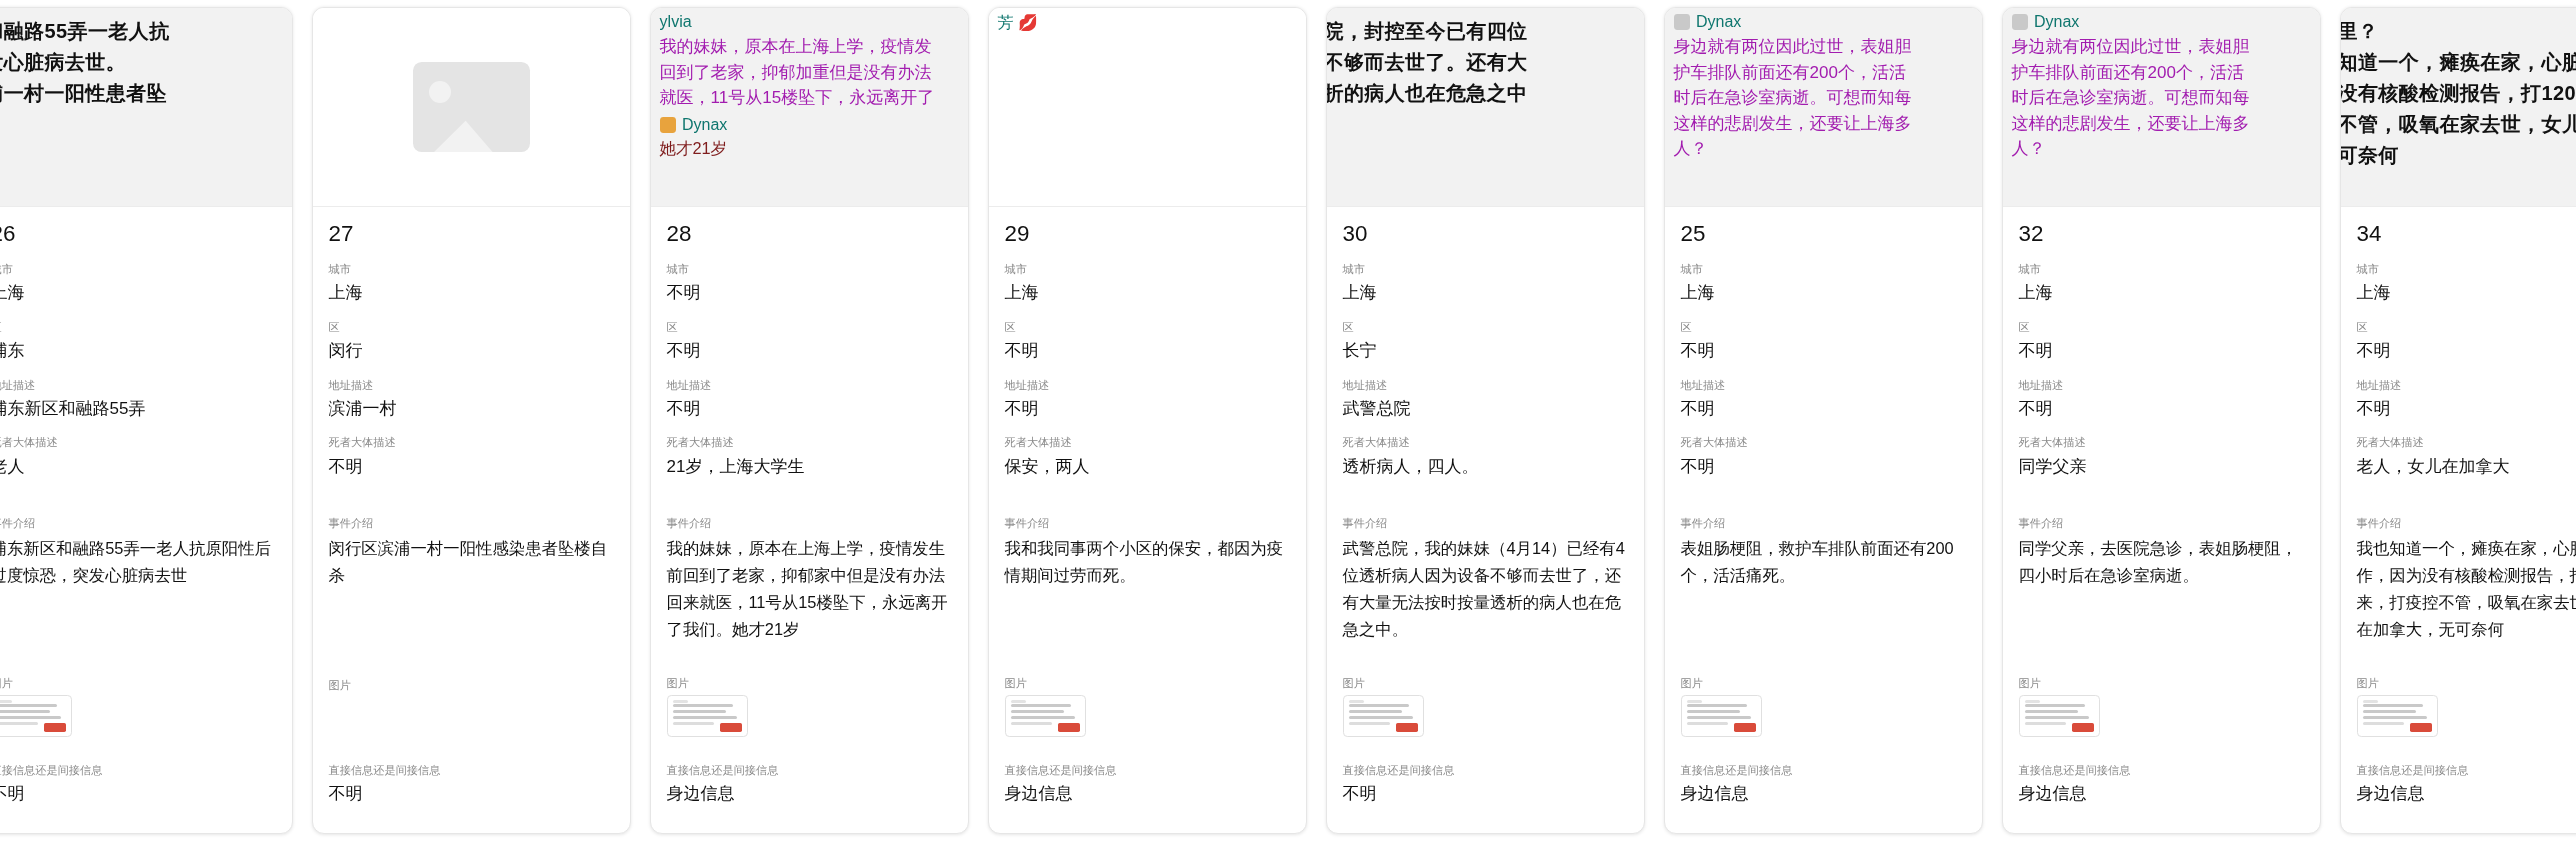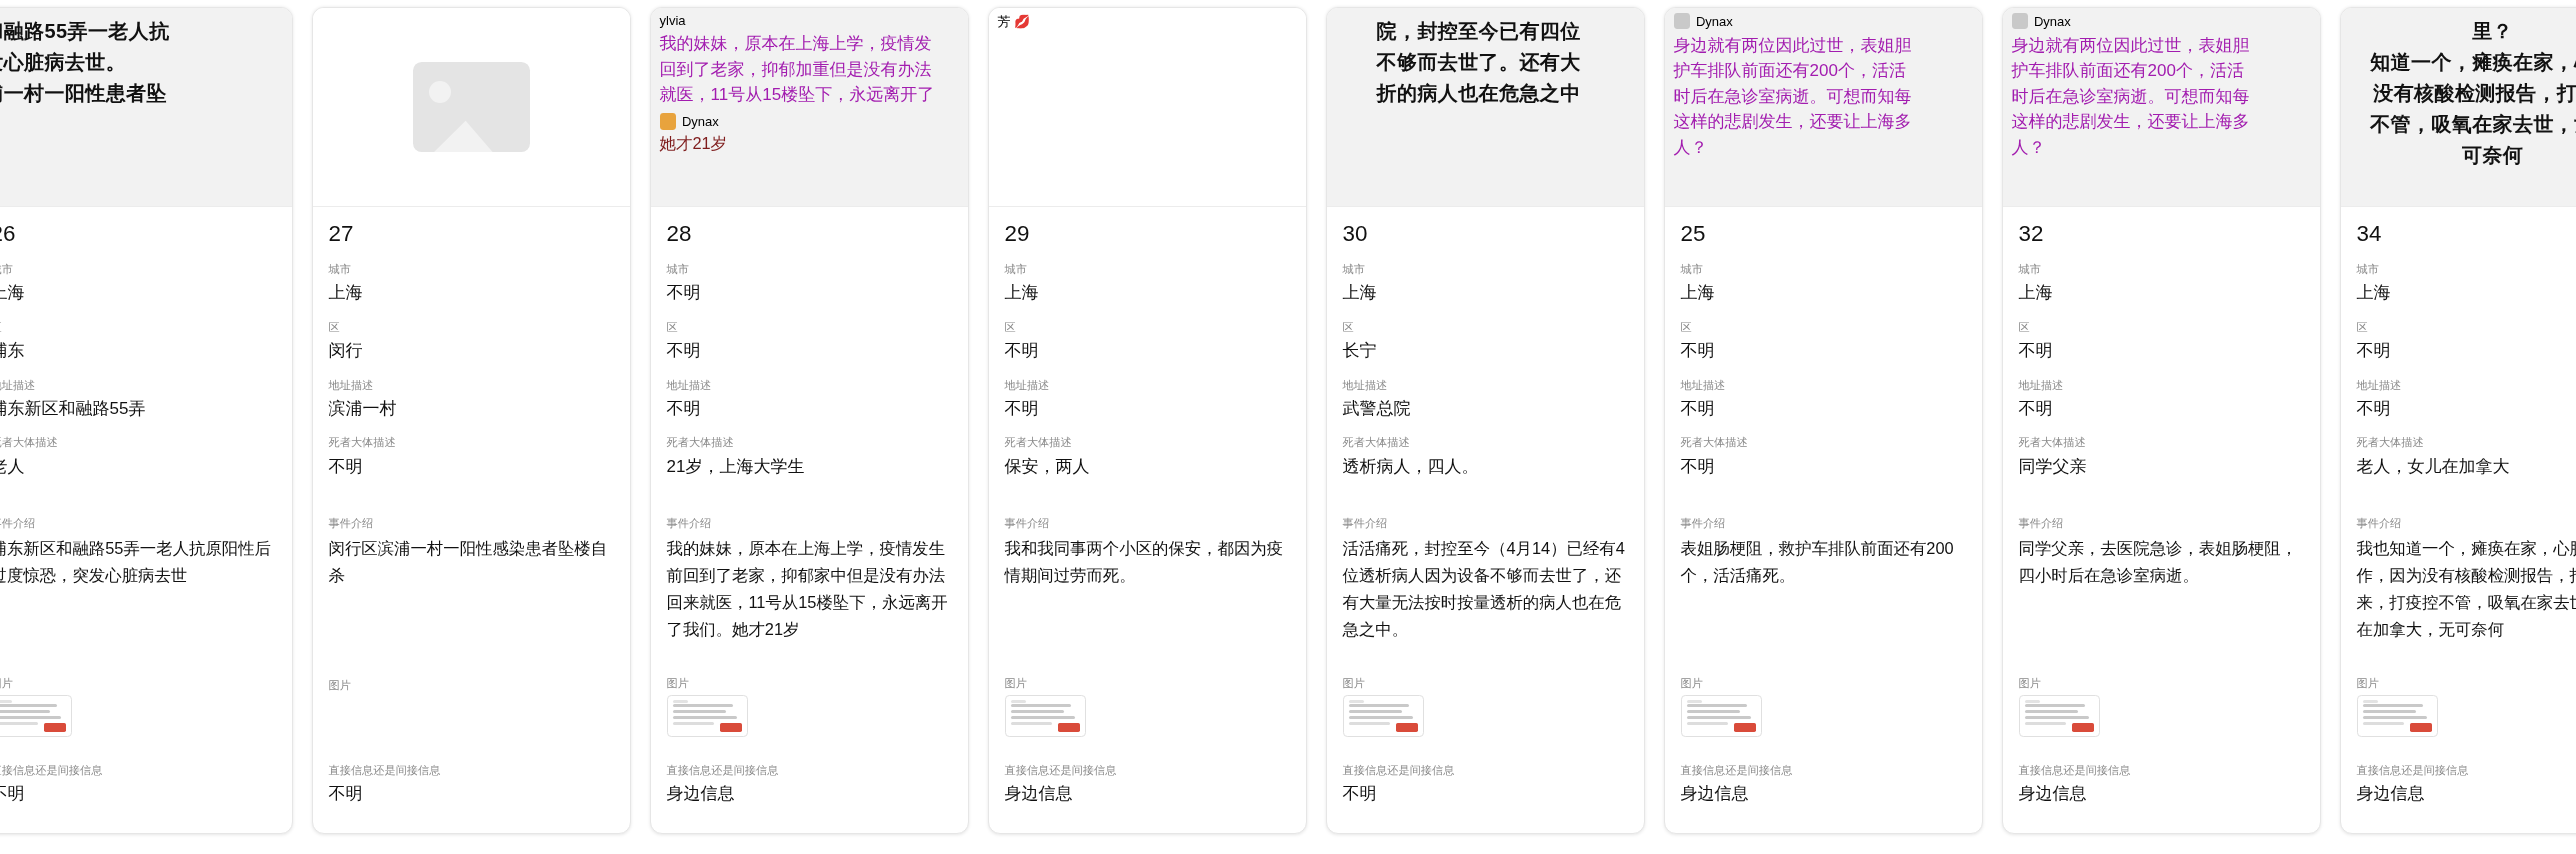--- a/index.html
+++ b/index.html
@@ -52,28 +52,28 @@
     line-height: 1.55;
     letter-spacing: 0.4px;
     overflow: hidden;
     height: 100%;
     box-sizing: border-box;
     white-space: pre-wrap;
     word-break: break-all;
   }
   .preview-inner.big { font-size: 20px; font-weight: 600; }
   .preview-inner.shift-left { margin-left: -22.4px; }
-  .preview-inner.shift-left2 { margin-left: -13.8px; text-align: center; }
+  .preview-inner.shift-left2 { margin-left: -13.8px; }
 
   .wb-head {
     display: flex;
     align-items: center;
     gap: 6px;
-    font-size: 13px;
-    color: #000000;
+    font-size: 16px;
+    color: #0f766e;
     padding: 5.2px 8.6px 1.7px 8.6px;
   }
   .wb-avatar {
     width: 16.4px; height: 16.4px; border-radius: 3.4px;
     background: #c9c9c9;
     flex: 0 0 16.4px;
   }
   .wb-avatar.orange { background: #e8a33d; }
   .wb-body {
     padding: 1.7px 8.6px 0 8.6px;
@@ -390,21 +390,21 @@
       <div class="field">
         <div class="field-label">地址描述</div>
         <div class="field-value">武警总院</div>
       </div>
       <div class="field">
         <div class="field-label">死者大体描述</div>
         <div class="field-value">透析病人，四人。</div>
       </div>
       <div class="field desc">
         <div class="field-label">事件介绍</div>
-        <div class="field-value para">活活痛死，封控至今（4月14）已经有4位透析病人因为设备不够而去世了，还有大量无法按时按量透析的病人也在危急之中。</div>
+        <div class="field-value para">武警总院，我的妹妹（4月14）已经有4位透析病人因为设备不够而去世了，还有大量无法按时按量透析的病人也在危急之中。</div>
       </div>
       <div class="field photos">
         <div class="field-label">图片</div>
         <div class="thumb red">
           <span class="tbar"></span>
             <span class="tline l1"></span>
             <span class="tline l2"></span>
             <span class="tline l3"></span>
             <span class="tline l4"></span>
         </div>

